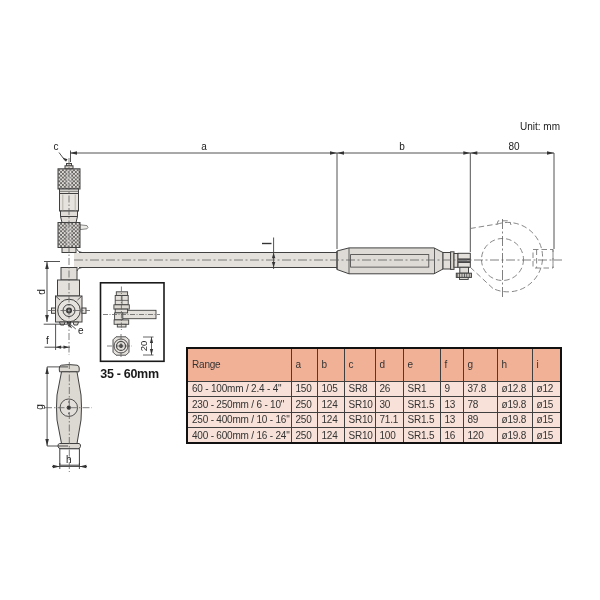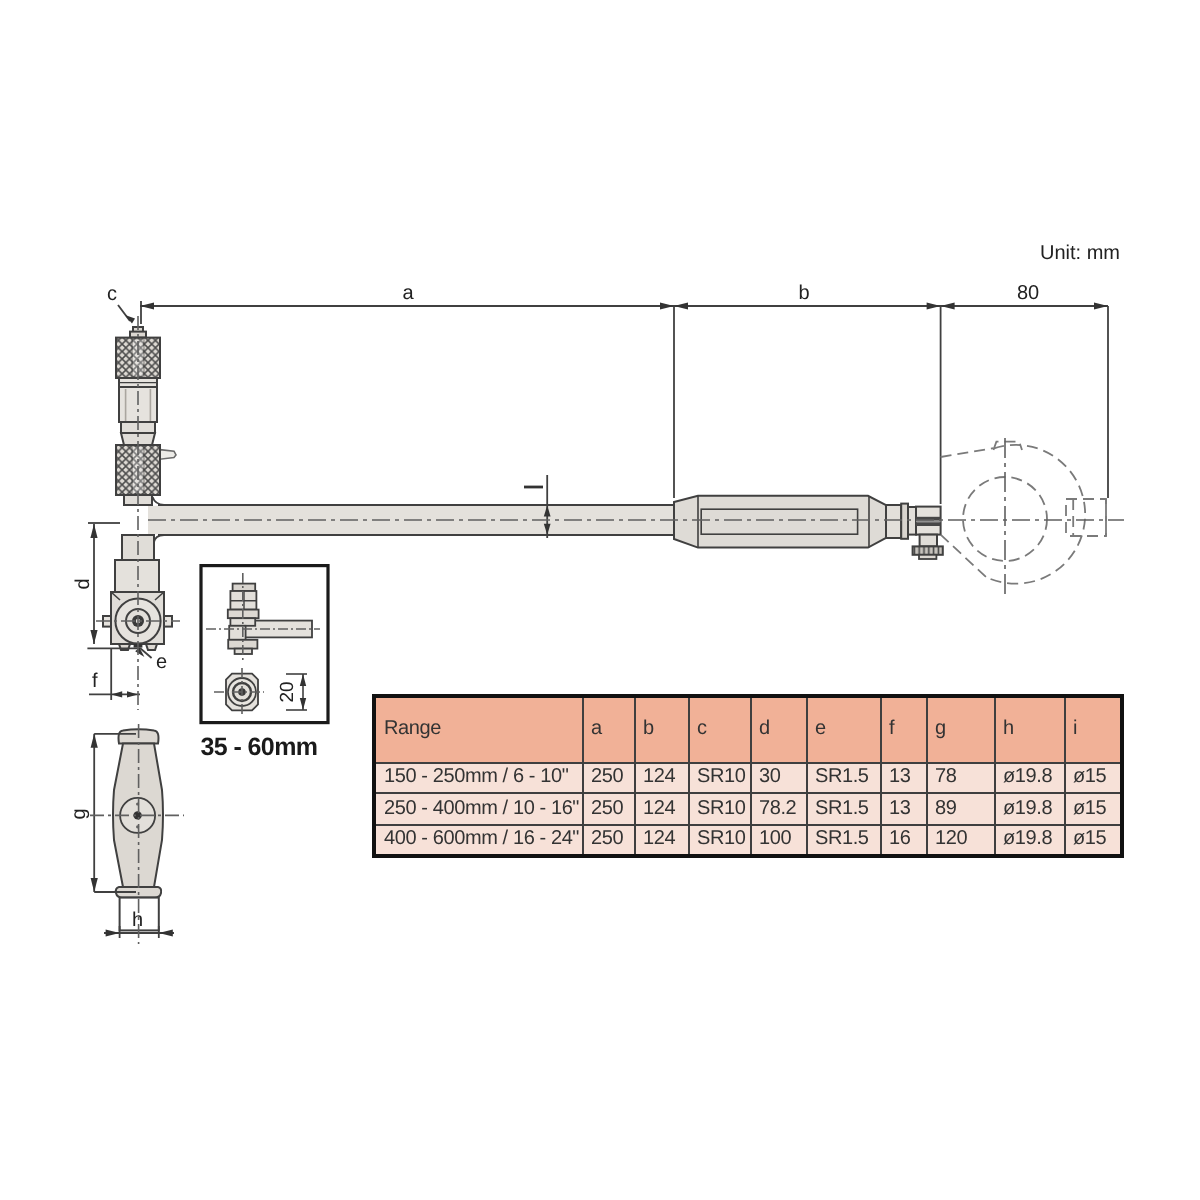--- a/index.html
+++ b/index.html
@@ -227,37 +227,49 @@
           <td>b</td>
           <td>c</td>
           <td>d</td>
           <td>e</td>
           <td>f</td>
           <td>g</td>
           <td>h</td>
           <td>i</td>
         </tr>
 <tr class="d">
-          <td>150 - 250mm / 6 - 10"</td>
+          <td>60 - 100mm / 2.4 - 4"</td>
+          <td>150</td>
+          <td>105</td>
+          <td>SR8</td>
+          <td>26</td>
+          <td>SR1</td>
+          <td>9</td>
+          <td>37.8</td>
+          <td>ø12.8</td>
+          <td>ø12</td>
+        </tr>
+<tr class="d">
+          <td>230 - 250mm / 6 - 10"</td>
           <td>250</td>
           <td>124</td>
           <td>SR10</td>
           <td>30</td>
           <td>SR1.5</td>
           <td>13</td>
           <td>78</td>
           <td>ø19.8</td>
           <td>ø15</td>
         </tr>
 <tr class="d">
           <td>250 - 400mm / 10 - 16"</td>
           <td>250</td>
           <td>124</td>
           <td>SR10</td>
-          <td>78.2</td>
+          <td>71.1</td>
           <td>SR1.5</td>
           <td>13</td>
           <td>89</td>
           <td>ø19.8</td>
           <td>ø15</td>
         </tr>
 <tr class="d">
           <td>400 - 600mm / 16 - 24"</td>
           <td>250</td>
           <td>124</td>

